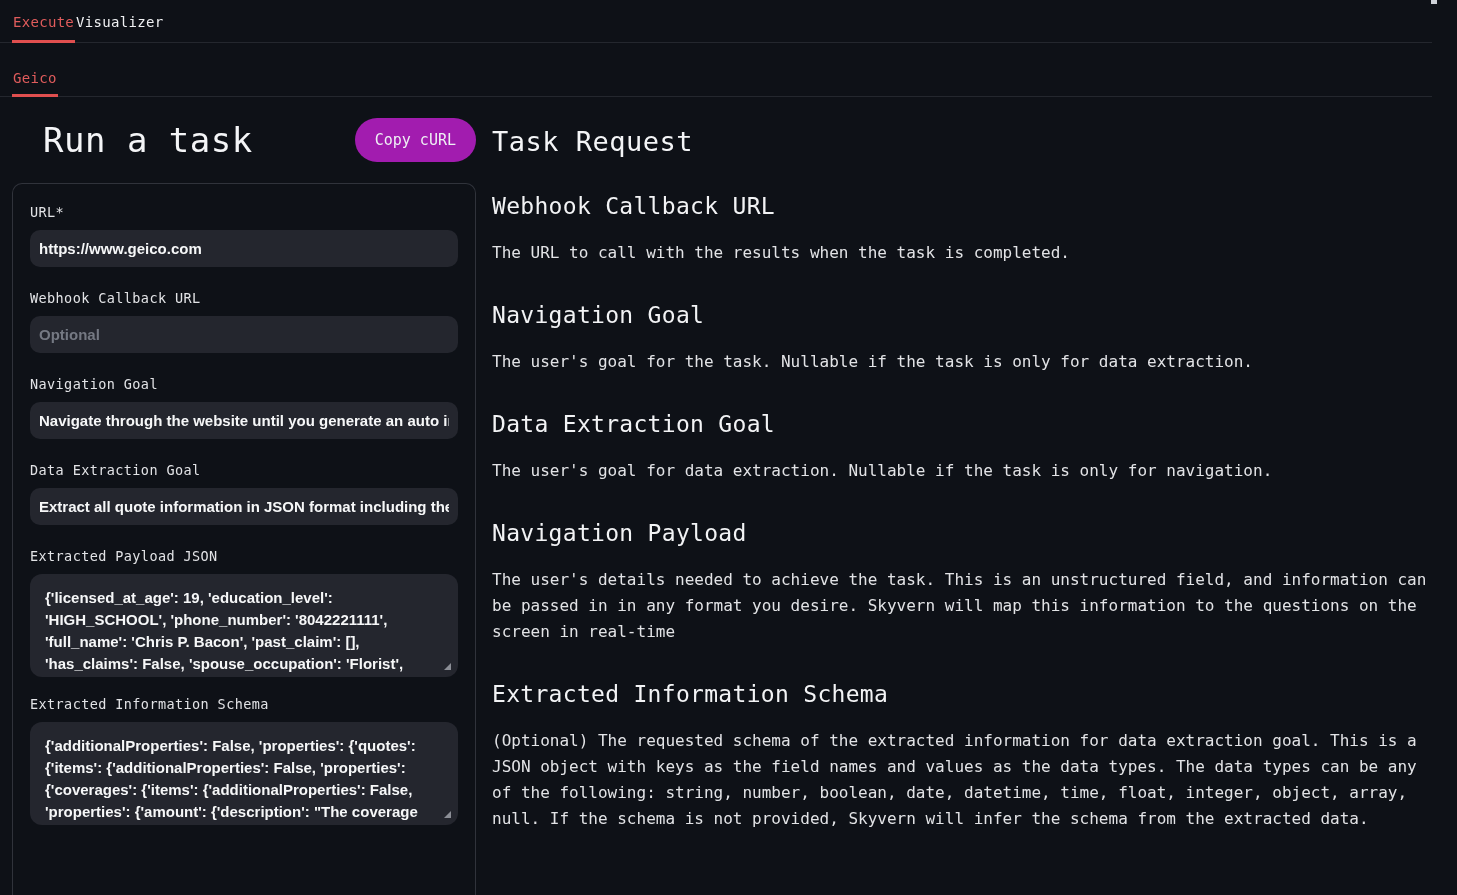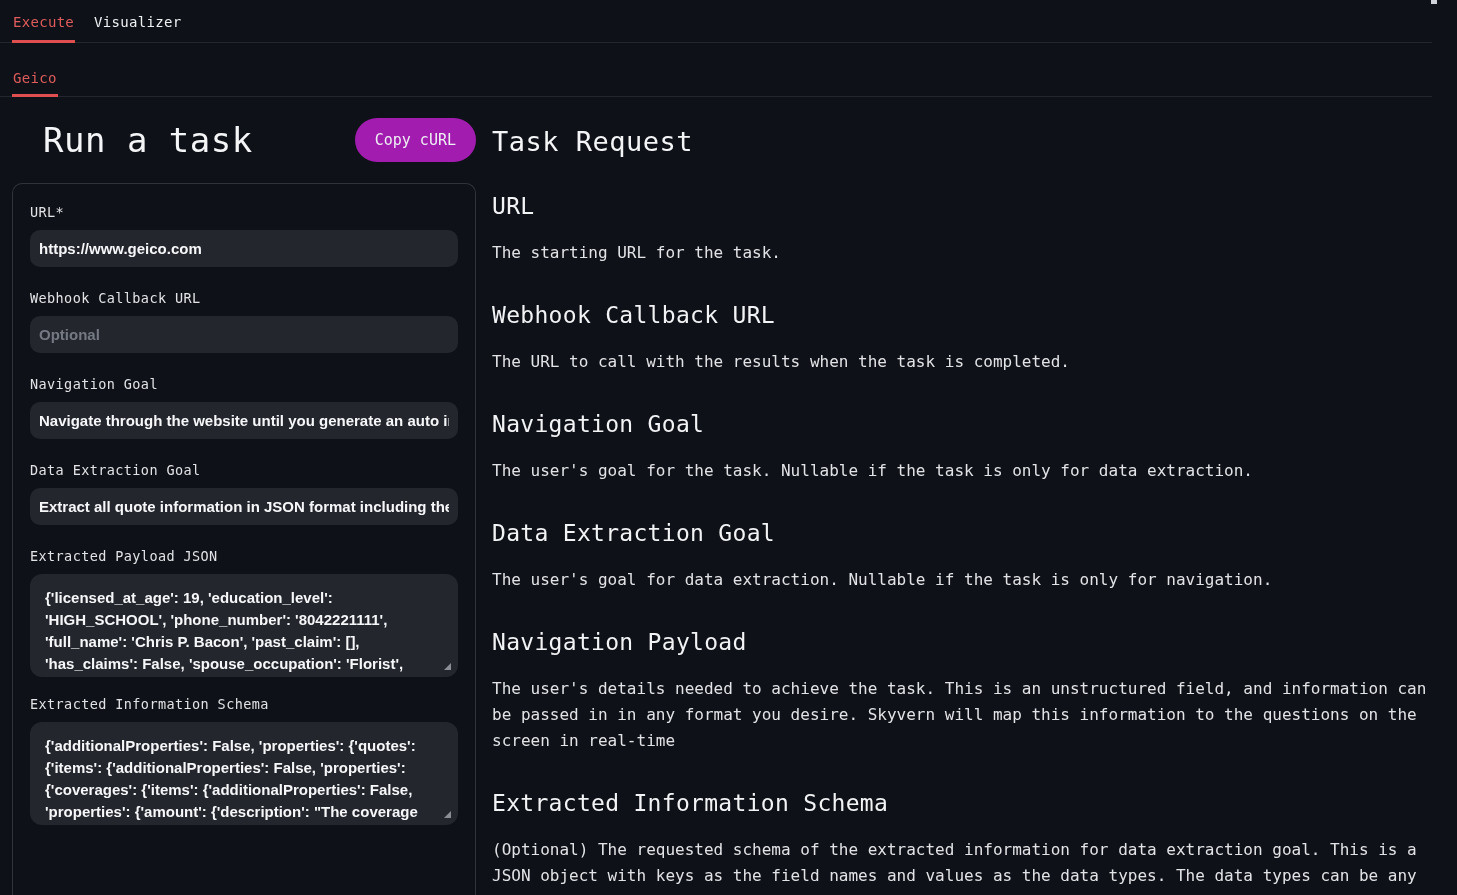--- a/index.html
+++ b/index.html
@@ -6,21 +6,21 @@
   html,body { width:1457px; height:895px; }
   body {
     background:#0e1117;
     color:#eceef0;
     font-family:"DejaVu Sans Mono", monospace;
     overflow:hidden;
     position:relative;
   }
   
   .tabs-bar {
-    display:flex; gap:18px;
+    display:flex; gap:0;
     padding-left:12px;
     width:1432px;
     border-bottom:1px solid #24272e;
   }
   .tab {
     font-size:14px;
     padding:14px 1px 10px;
     border-bottom:3px solid transparent;
     margin-bottom:-1px;
     color:#f0f1f3;
@@ -205,24 +205,20 @@
           <div class="resize-handle"></div>
         </div>
       </div>
 
     </div>
   </div>
 
   <div class="right-col">
     <h1 class="docs-title">Task Request</h1>
 
-    <div>
-      <h2 class="doc-heading">URL</h2>
-      <p class="doc-body">The starting URL for the task.</p>
-    </div>
 
     <div>
       <h2 class="doc-heading">Webhook Callback URL</h2>
       <p class="doc-body">The URL to call with the results when the task is completed.</p>
     </div>
 
     <div>
       <h2 class="doc-heading">Navigation Goal</h2>
       <p class="doc-body">The user's goal for the task. Nullable if the task is only for data extraction.</p>
     </div>

